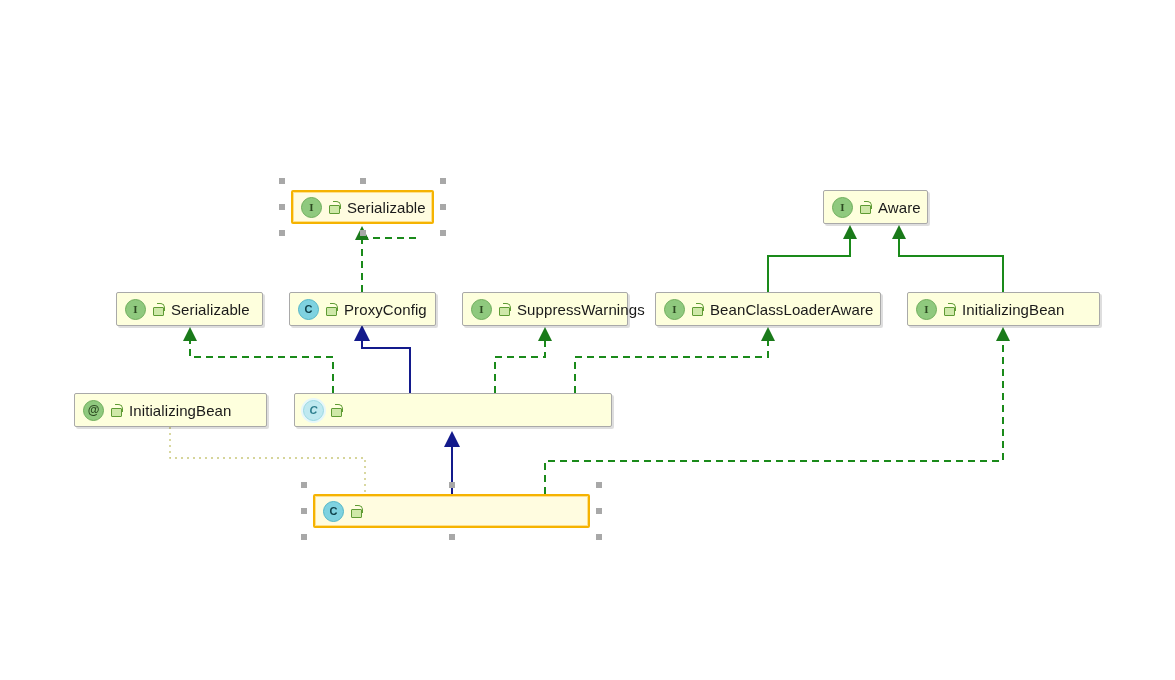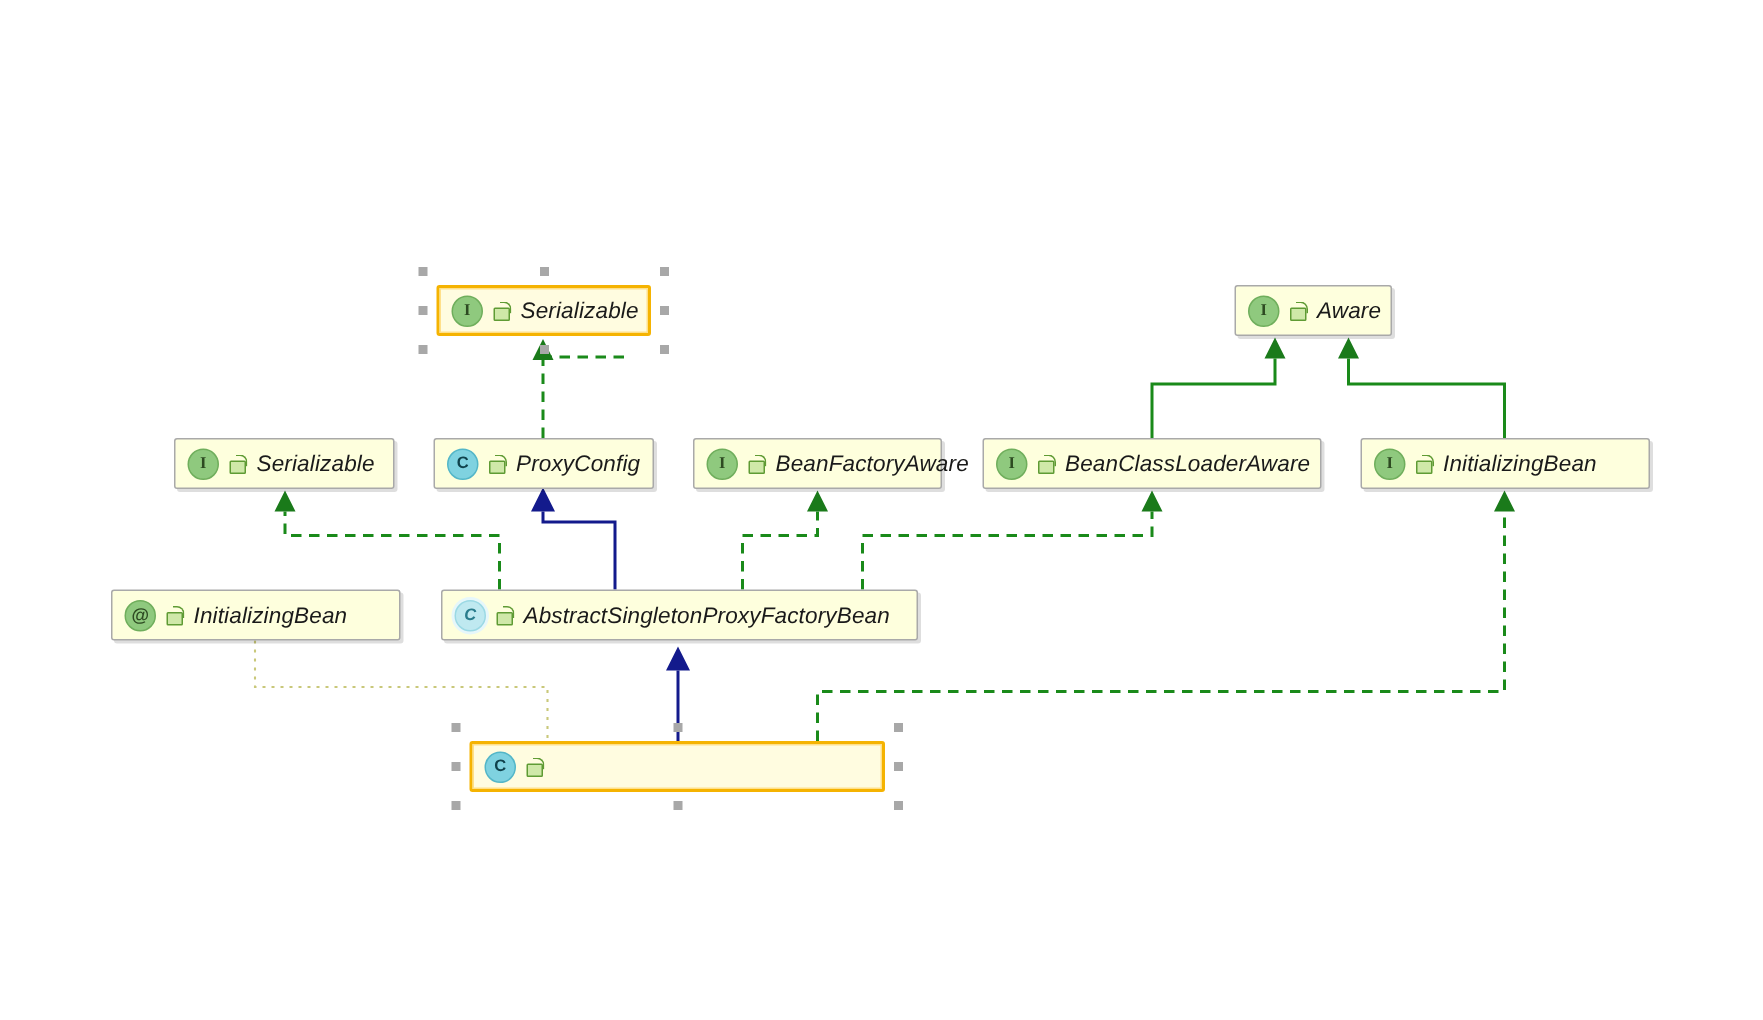--- a/index.html
+++ b/index.html
@@ -27,21 +27,20 @@
   }
   .node.selected{
     border:2px solid #f5b301;
     background:#fffce0;
     box-shadow:0 0 0 1px #ffe08a inset;
   }
   .node-label{
     font-size:15px;
     color:#1a1a1a;
     letter-spacing:0.1px;
-    font-style:italic;
   }
 
   
   .ico{
     width:19px;height:19px;border-radius:50%;
     display:inline-flex;align-items:center;justify-content:center;
     font-size:11px;font-weight:bold;
     margin-right:3px;flex:0 0 auto;
   }
   .ico-interface{background:#8fc97e;color:#2d4a22;border:1px solid #6fae5c;font-family:"Liberation Serif",serif;}
@@ -184,21 +183,21 @@
         <span class="body"></span>
       </span>
       <span class="node-label">ProxyConfig</span>
     </div>
     <div class="node" style="left: 462px; top: 292px; width: 166px;">
       <span class="ico ico-interface">I</span>
       <span class="lock">
         <span class="shackle"></span>
         <span class="body"></span>
       </span>
-      <span class="node-label">BeanFactoryAware</span>
+      <span class="node-label">SuppressWarnings</span>
     </div>
     <div class="node" style="left: 655px; top: 292px; width: 226px;">
       <span class="ico ico-interface">I</span>
       <span class="lock">
         <span class="shackle"></span>
         <span class="body"></span>
       </span>
       <span class="node-label">BeanClassLoaderAware</span>
     </div>
     <div class="node" style="left: 907px; top: 292px; width: 193px;">
@@ -216,21 +215,20 @@
         <span class="body"></span>
       </span>
       <span class="node-label">InitializingBean</span>
     </div>
     <div class="node" style="left: 294px; top: 393px; width: 318px;">
       <span class="ico ico-abstract">C</span>
       <span class="lock">
         <span class="shackle"></span>
         <span class="body"></span>
       </span>
-      <span class="node-label">AbstractSingletonProxyFactoryBean</span>
     </div>
     <div class="node selected" style="left: 313px; top: 494px; width: 277px;">
       <span class="ico ico-class">C</span>
       <span class="lock">
         <span class="shackle"></span>
         <span class="body"></span>
       </span>
     </div>
     <div class="handle" style="left: 301px; top: 482px;"></div>
     <div class="handle" style="left: 448.5px; top: 482px;"></div>

